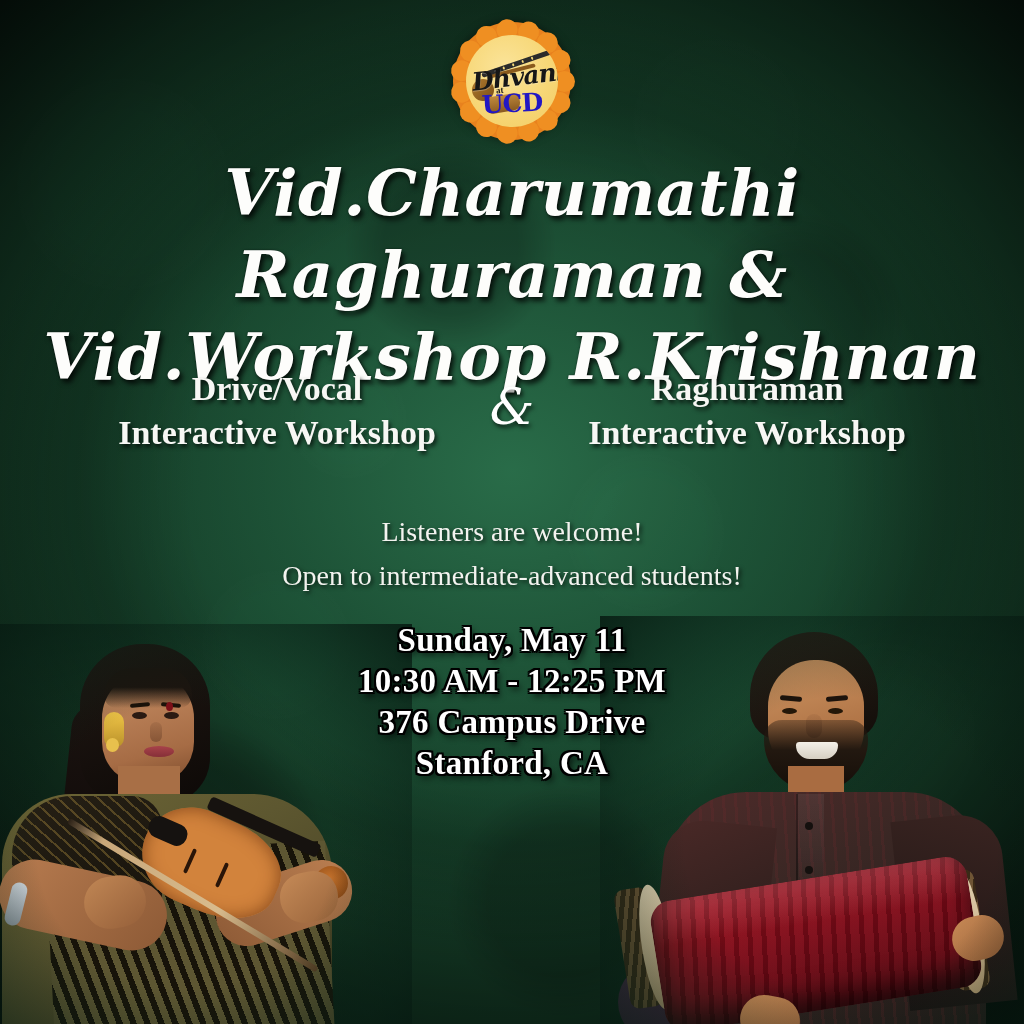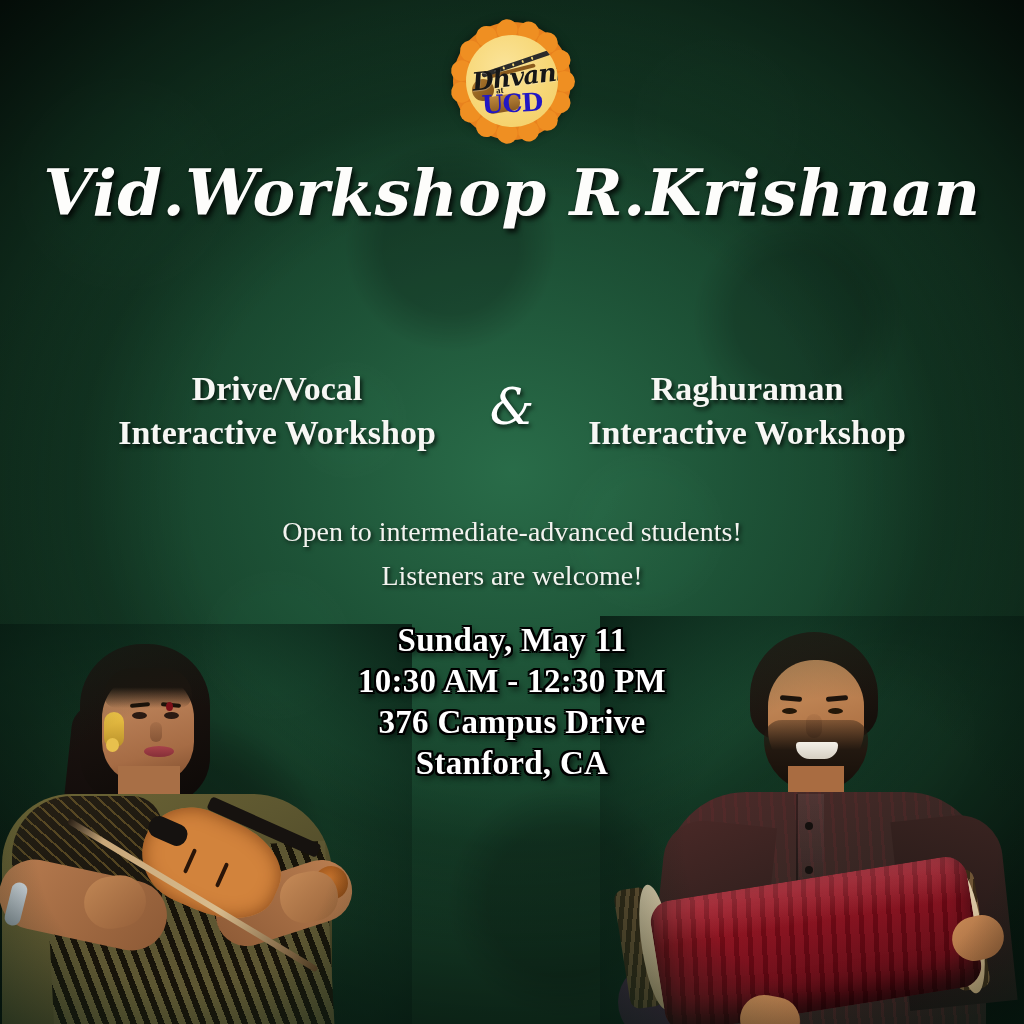--- a/index.html
+++ b/index.html
@@ -269,43 +269,44 @@
           <i style="left:42px"></i>
           <i style="left:52px"></i>
       </div>
       <div class="logo-dhvani">Dhvani</div>
       <div class="logo-at">at</div>
       <div class="logo-ucd">UCD</div>
     </div>
   </div>
 
   <div id="names" class="layer">
+    <div class="name-line">Vid.Charumathi Raghuraman &amp;</div>
     <div class="name-line">Vid.Workshop R.Krishnan</div>
   </div>
 
   <div id="roles" class="layer">
     <div class="role-col">
       <div class="role-title">Drive/Vocal</div>
       <div class="role-sub">Interactive Workshop</div>
     </div>
     <div id="amp">&amp;</div>
     <div class="role-col">
       <div class="role-title">Raghuraman</div>
       <div class="role-sub">Interactive Workshop</div>
     </div>
   </div>
 
   <div id="openline" class="layer">
+    <div class="open-l">Listeners are welcome!</div>
     <div class="open-l">Open to intermediate-advanced students!</div>
-    <div class="open-l">Listeners are welcome!</div>
   </div>
 
   <div id="details" class="layer">
     <div class="detail-l">Sunday, May 11</div>
-    <div class="detail-l">10:30 AM - 12:30 PM</div>
+    <div class="detail-l">10:30 AM - 12:25 PM</div>
     <div class="detail-l">376 Campus Drive</div>
     <div class="detail-l">Stanford, CA</div>
   </div>
 
   <div class="photo" id="photo-violinist">
     <div class="v-hair2"></div>
     <div class="v-hair"></div>
     <div class="v-face"></div>
     <div class="v-fore"></div>
     <div class="v-ear"></div>

